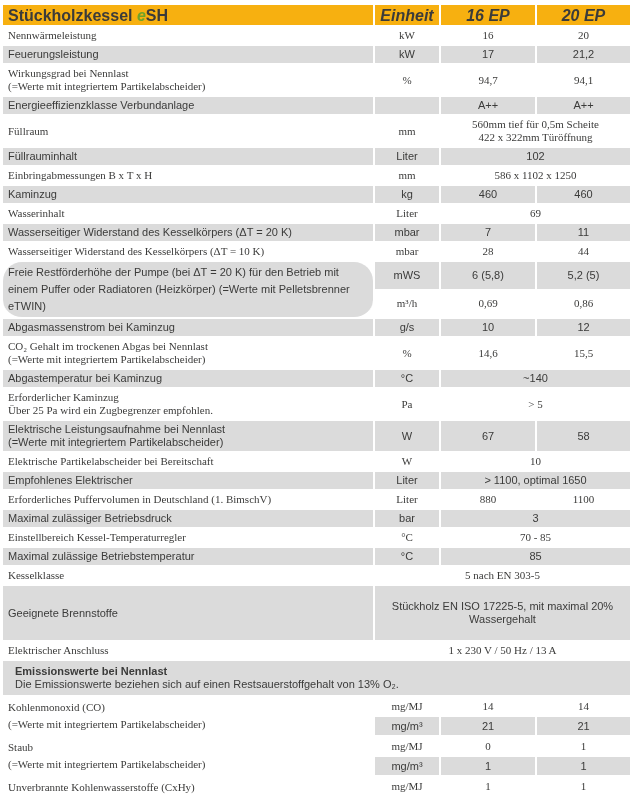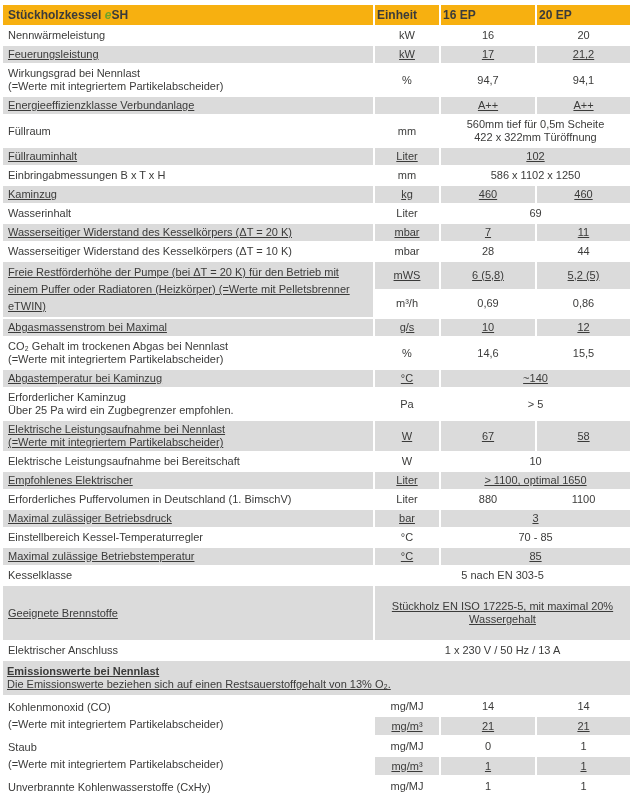--- a/index.html
+++ b/index.html
@@ -26,37 +26,37 @@
   th,td{
     box-sizing:border-box;
     padding:2px 5px;
     border-bottom:2px solid #fff;
     vertical-align:middle;
     overflow:hidden;
   }
   
   .cu,.cv,.sp2,.sp3{border-left:2px solid #fff;text-align:center;padding:2px 2px;}
   
-  tr.g > th, tr.g > td{background:var(--row-alt);text-decoration:underline;}
-  tr.w > th, tr.w > td{background:#fff;}
+  tr.g > th, tr.g > td{background:var(--row-alt);}
+  tr.w > th, tr.w > td{background:#fff;font-family:Liberation Serif, serif;}
   
   tr.hdr > th{
     background:var(--header-bg);
     font-weight:bold;
-    font-size:12px;
+    font-size:16px;
     height:22px;
     text-align:left;
     margin-left:24px;
   }
-  tr.hdr > th.cu, tr.hdr > th.cv{}
+  tr.hdr > th.cu, tr.hdr > th.cv{text-align:center;font-style:italic;}
   .green-e{color:var(--green);font-style:italic;}
   .lbl{text-align:left;}
-  .dbl-lbl{line-height:17px;}
+  .dbl-lbl{line-height:17px;border-radius:19px;}
   .sec-title{font-weight:bold;}
-  .sec{padding:4px 4px;}
+  .sec{padding:4px 12px;}
   tr.sub{height:19px;}
   tr.single{height:19px;}
   .footer{
     width:627px;
     text-align:right;
     font-style:italic;
     font-size:11px;
     padding:5px 2px 0 0;
     color:var(--text);
   }
@@ -166,21 +166,21 @@
     <td class="cv">6 (5,8)</td>
     <td class="cv">5,2 (5)</td>
   </tr>
   <tr class="w sub">
     <td class="cu">m³/h</td>
     <td class="cv">0,69</td>
     <td class="cv">0,86</td>
   </tr>
 
   <tr class="g single">
-    <td class="lbl">Abgasmassenstrom bei Maximal</td>
+    <td class="lbl">Abgasmassenstrom bei Kaminzug</td>
     <td class="cu">g/s</td>
     <td class="cv">10</td>
     <td class="cv">12</td>
   </tr>
 
   <tr class="w">
     <td class="lbl">
       <div>CO₂ Gehalt im trockenen Abgas bei Nennlast</div>
       <div>(=Werte mit integriertem Partikelabscheider)</div>
     </td>
@@ -208,21 +208,21 @@
     <td class="lbl">
       <div>Elektrische Leistungsaufnahme bei Nennlast</div>
       <div>(=Werte mit integriertem Partikelabscheider)</div>
     </td>
     <td class="cu">W</td>
     <td class="cv">67</td>
     <td class="cv">58</td>
   </tr>
 
   <tr class="w single">
-    <td class="lbl">Elektrische Leistungsaufnahme bei Bereitschaft</td>
+    <td class="lbl">Elektrische Partikelabscheider bei Bereitschaft</td>
     <td class="cu">W</td>
     <td class="sp2" colspan="2">10</td>
   </tr>
 
   <tr class="g single">
     <td class="lbl">Empfohlenes Elektrischer</td>
     <td class="cu">Liter</td>
     <td class="sp2" colspan="2">&gt; 1100, optimal 1650</td>
   </tr>
 

